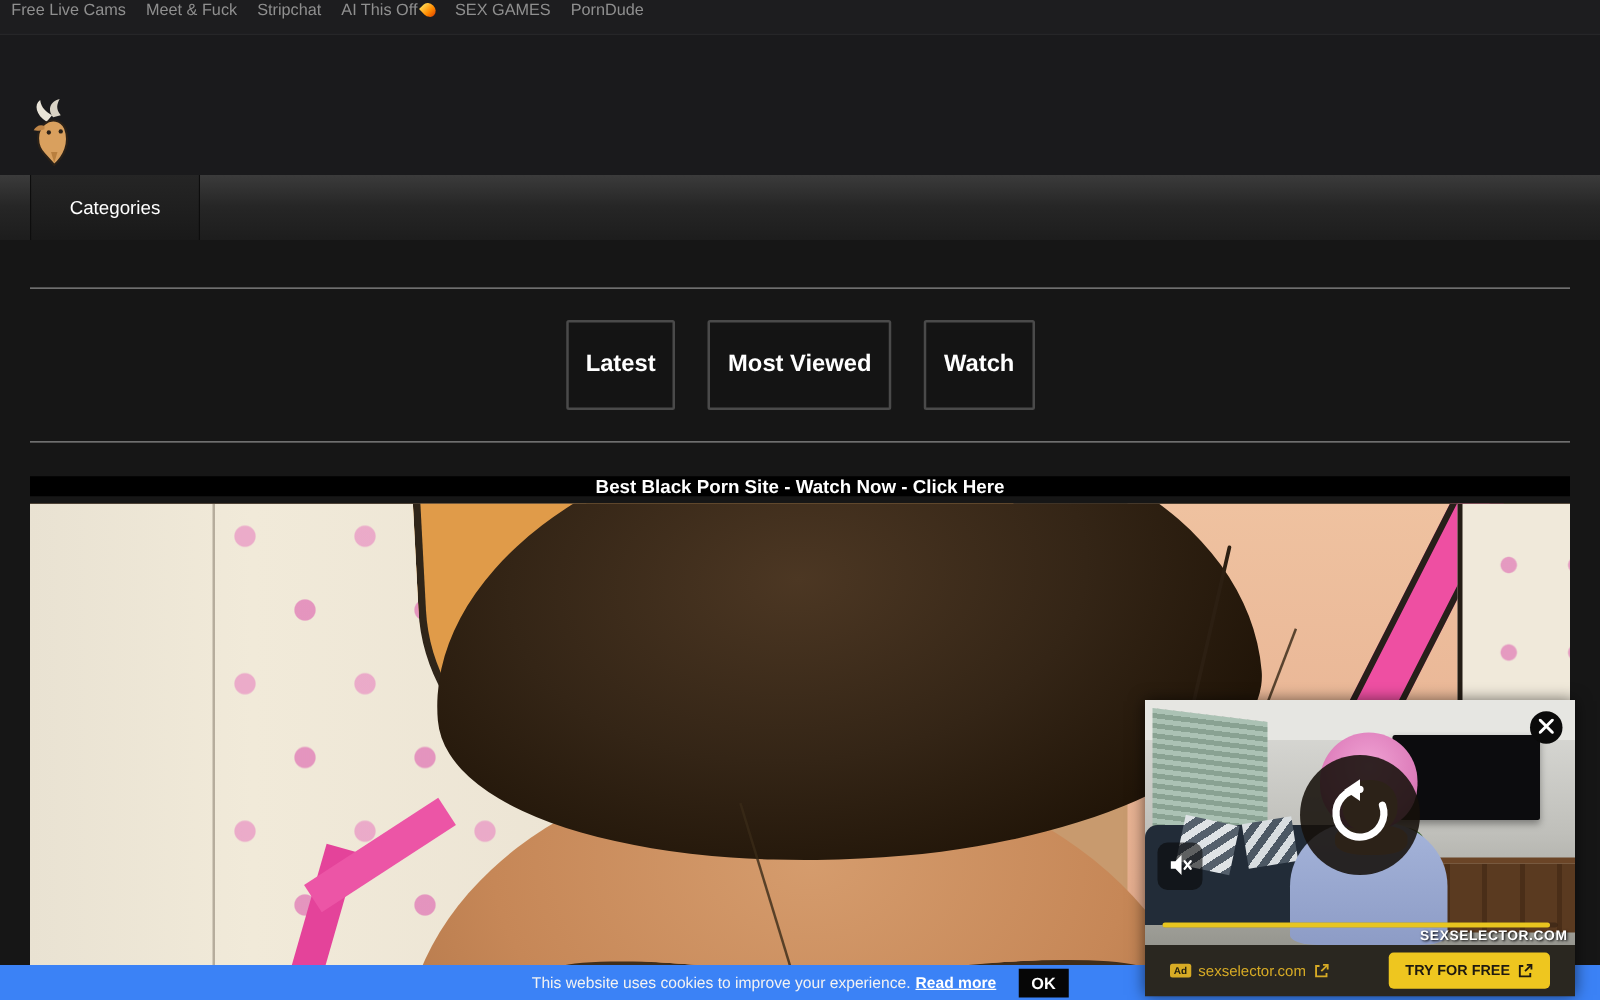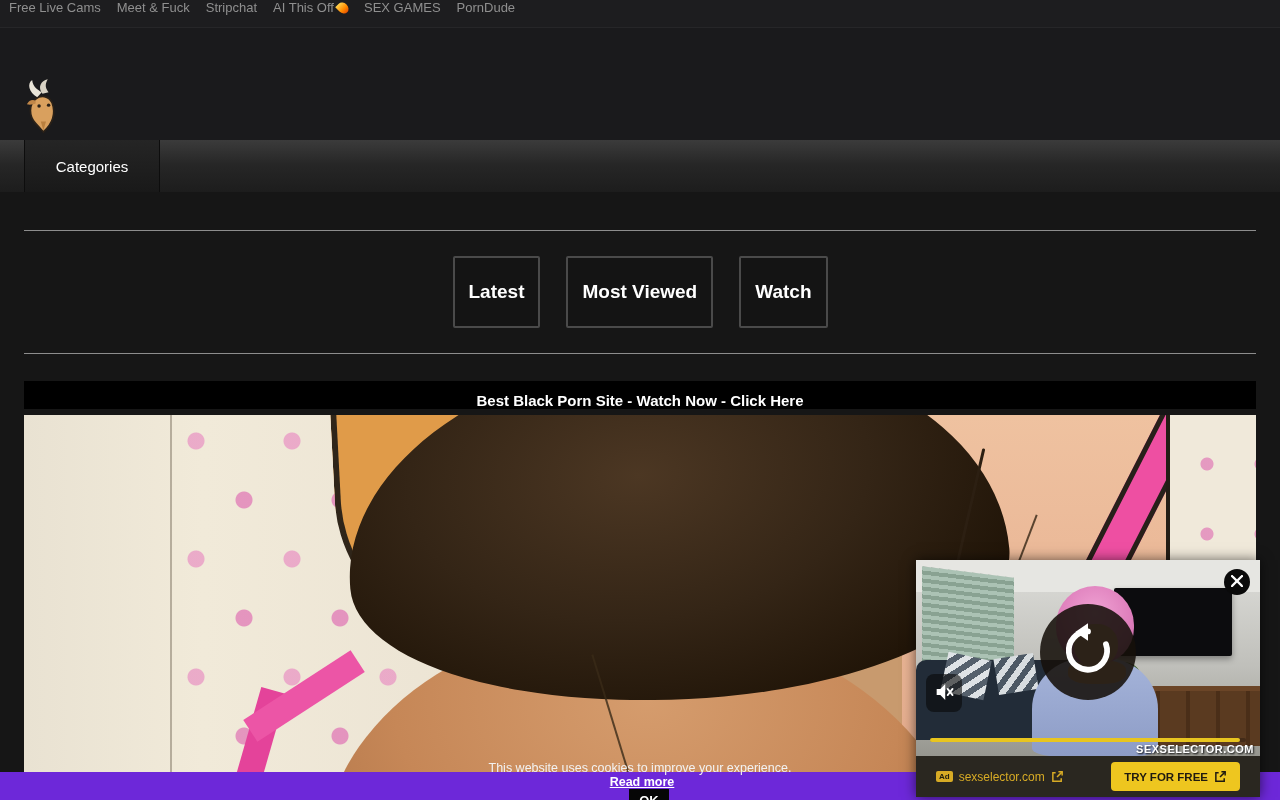--- a/index.html
+++ b/index.html
@@ -38,22 +38,22 @@
   .main { width:1232px; margin:0 auto; }
   .hr { height:1px; background:#8d8d8d; }
   .hr1 { margin-top:38px; }
   .hr2 { margin-top:0; }
 
   .filter-row { display:flex; justify-content:center; gap:26px; padding:25px 0; }
   .filter-btn { background:#141414; border:2px solid #4a4a4a; border-radius:2px;
     color:#ffffff; font-weight:bold; font-size:19px; padding:23px 14px; cursor:pointer;
     font-family:"Liberation Sans", sans-serif; }
 
-  .banner { margin-top:27px; height:28px; background:#000000;
-    display:flex; align-items:flex-end; justify-content:center; }
+  .banner { margin-top:27px; height:16px; background:#000000;
+    display:flex; align-items:center; justify-content:center; }
   .banner a { color:#ffffff; font-weight:bold; font-size:15px; }
 
   
   .media { margin-top:6px; height:427px; position:relative; overflow:hidden; background:#c89a6e; cursor:pointer; }
   .media * { position:absolute; }
   .m-left-wall { left:0; top:0; width:445px; height:100%;
     background:linear-gradient(90deg,#e9e2d2,#f1ead9 40%,#ece4d4); }
   .m-corner { left:146px; top:0; width:2px; height:100%; background:rgba(110,100,85,.45); }
   .m-dots { left:158px; top:0; width:287px; height:100%;
     background-image:
@@ -135,22 +135,22 @@
   .ad-badge { background:#d7ab25; color:#23200f; font-size:8px; font-weight:bold;
     padding:1px 3px; border-radius:2px; }
   .advertiser { color:#d7ab25; font-size:12px; }
   .ext-icon { color:#d7ab25; display:inline-flex; }
   .cta { background:#eec61f; color:#1f1a10; font-weight:bold; font-size:11.5px;
     padding:8px 13px; border-radius:4px; border:none; display:flex; align-items:center; gap:6px;
     cursor:pointer; font-family:"Liberation Sans", sans-serif; }
   .cta .ext-icon { color:#1f1a10; }
 
   
-  .cookie { position:fixed; left:0; right:0; bottom:0; height:28px; background:#6d28d9;
-    z-index:50; display:flex; align-items:center; justify-content:center; color:#f2f2f2; font-size:12.5px;flex-direction:column; }
+  .cookie { position:fixed; left:0; right:0; bottom:0; height:28px; background:#3b82f6;
+    z-index:50; display:flex; align-items:center; justify-content:center; color:#f2f2f2; font-size:12.5px; }
   .cookie .read-more { color:#ffffff; font-weight:bold; text-decoration:underline; margin-left:4px; cursor:pointer; }
   .cookie .ok-btn { margin-left:18px; background:#060606; border:none; color:#ffffff;
     font-weight:bold; font-size:13px; padding:4px 10px; cursor:pointer; font-family:"Liberation Sans", sans-serif; }
 </style>
 </head>
 <body>
 
 <div class="topbar">
   <a href="#">
       <span>Free Live Cams</span>

